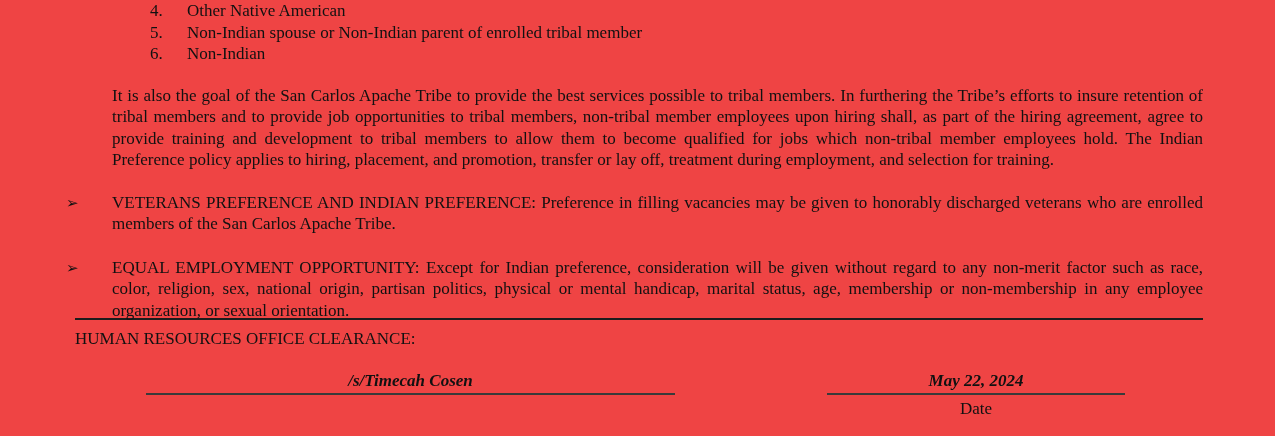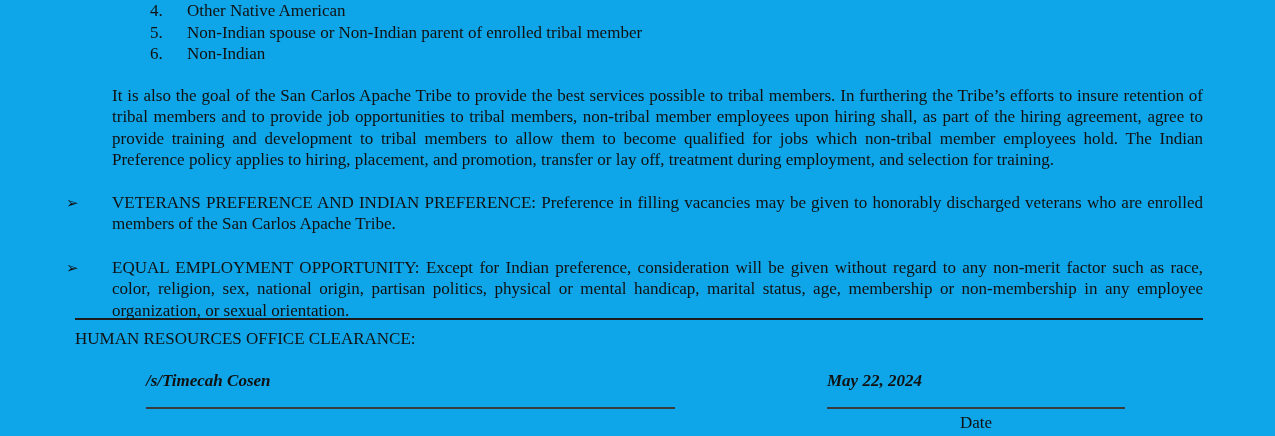--- a/index.html
+++ b/index.html
@@ -1,21 +1,21 @@
 <!DOCTYPE html>
 <html><head>
 <meta charset="utf-8">
 <style>
   * { margin: 0; padding: 0; box-sizing: border-box; }
   html, body { background: #ffffff; }
   .page {
     position: relative;
     width: 1275px;
     height: 436px;
-    background: #0ea5e9;
+    background: #ef4444;
     color: #111111;
     font-family: "Liberation Serif", "DejaVu Serif", serif;
     font-size: 17px;
     line-height: 21.5px;
     overflow: hidden;
   }
   
   .num-list { margin-left: 150px; }
   .list-row { white-space: nowrap; }
   .list-num { display: inline-block; width: 37px; }
@@ -58,25 +58,25 @@
   
   .sig-row {
     position: relative;
     margin-top: 20px;
     height: 70px;
   }
   .sig-block { position: absolute; top: 0; }
   .sig-block-left { left: 146px; width: 529px; }
   .sig-block-right { left: 827px; width: 298px; }
   .sig-value {
-    text-align: left;
+    text-align: center;
     font-weight: bold;
     font-style: italic;
     border-bottom: 2px solid #3a3a3a;
-    padding-bottom: 16px;
+    padding-bottom: 2px;
   }
   .sig-label { text-align: center; padding-top: 3px; }
 </style>
 </head>
 <body>
 
 <div class="page">
 
   <div class="num-list">
     <div class="list-row">

